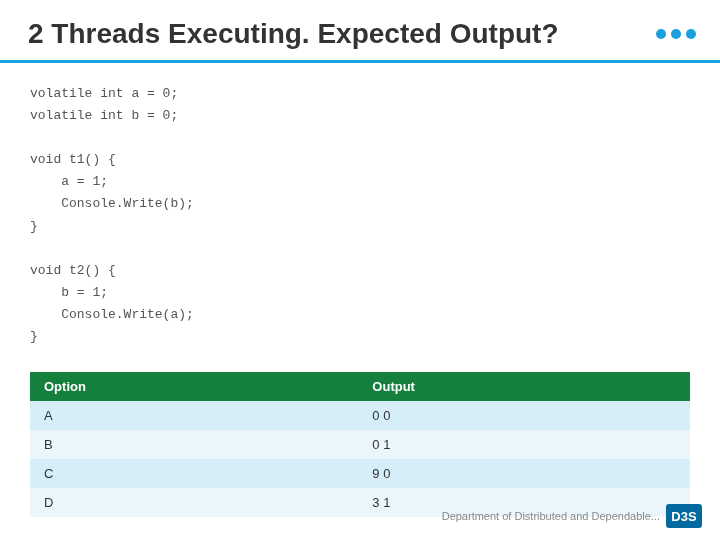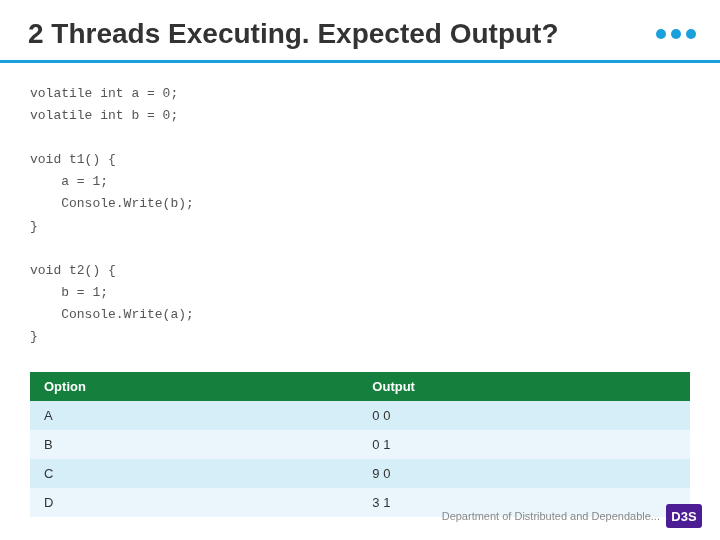--- a/index.html
+++ b/index.html
@@ -112,21 +112,21 @@
       font-size: 11px;
       color: #888888;
       text-align: left;
       line-height: 1.3;
     }
 
     .logo-d3s {
       display: flex;
       align-items: center;
       justify-content: center;
-      background: #4c1d95;
+      background: #0369a1;
       color: #ffffff;
       font-weight: bold;
       font-size: 13px;
       width: 36px;
       height: 24px;
       border-radius: 3px;
     }
   </style>
 </head>
 <body>

